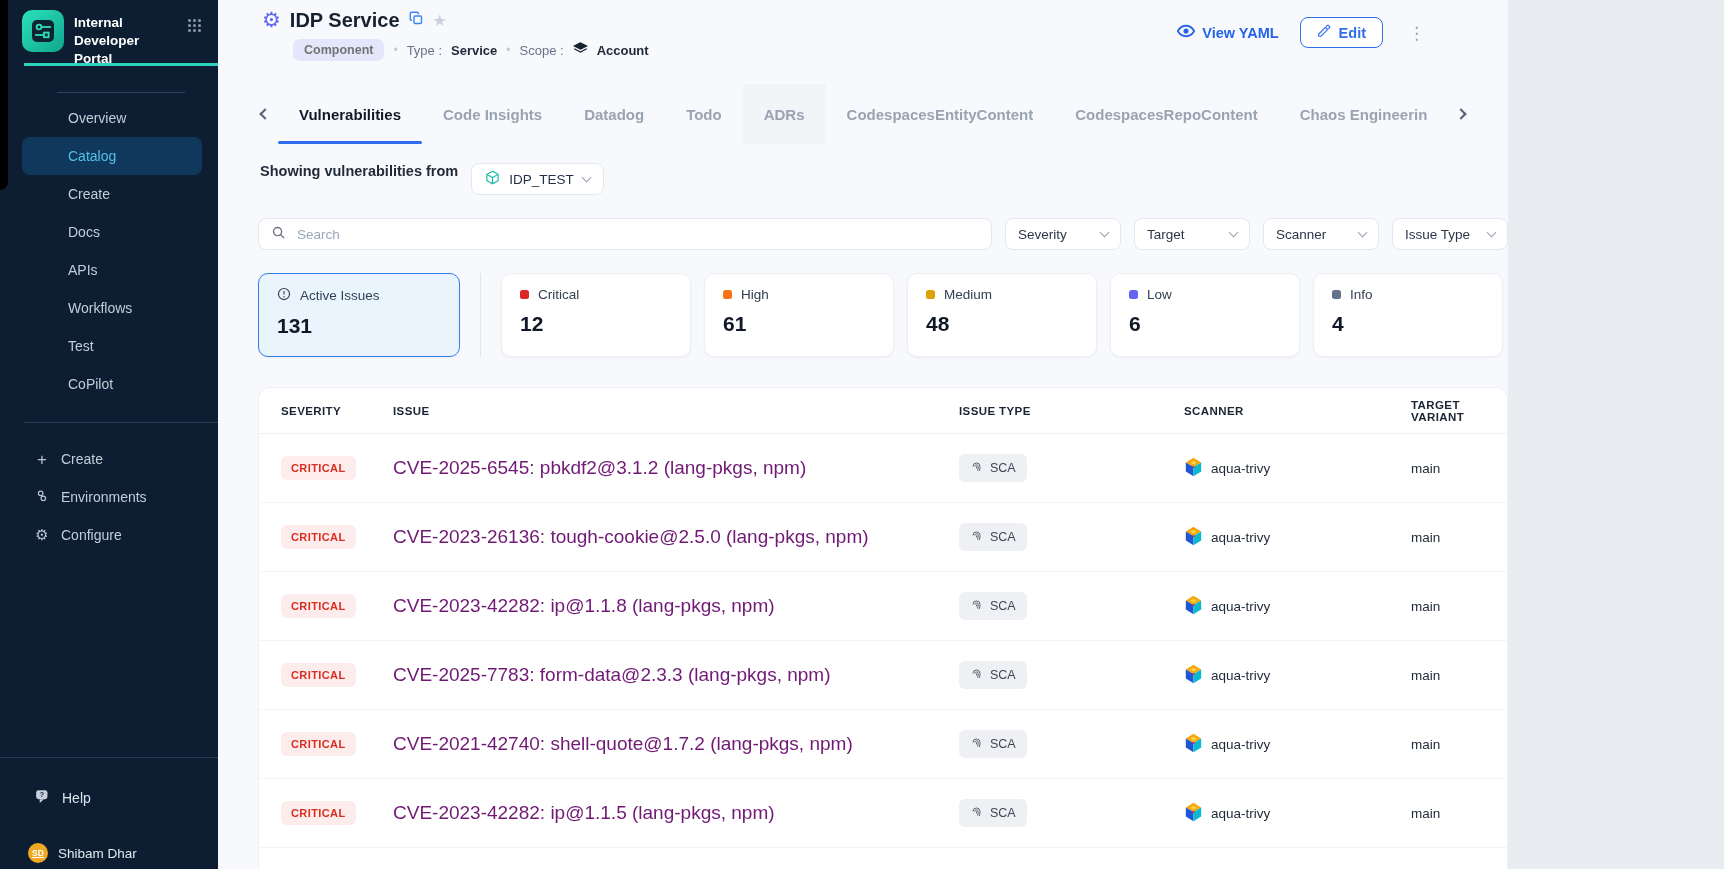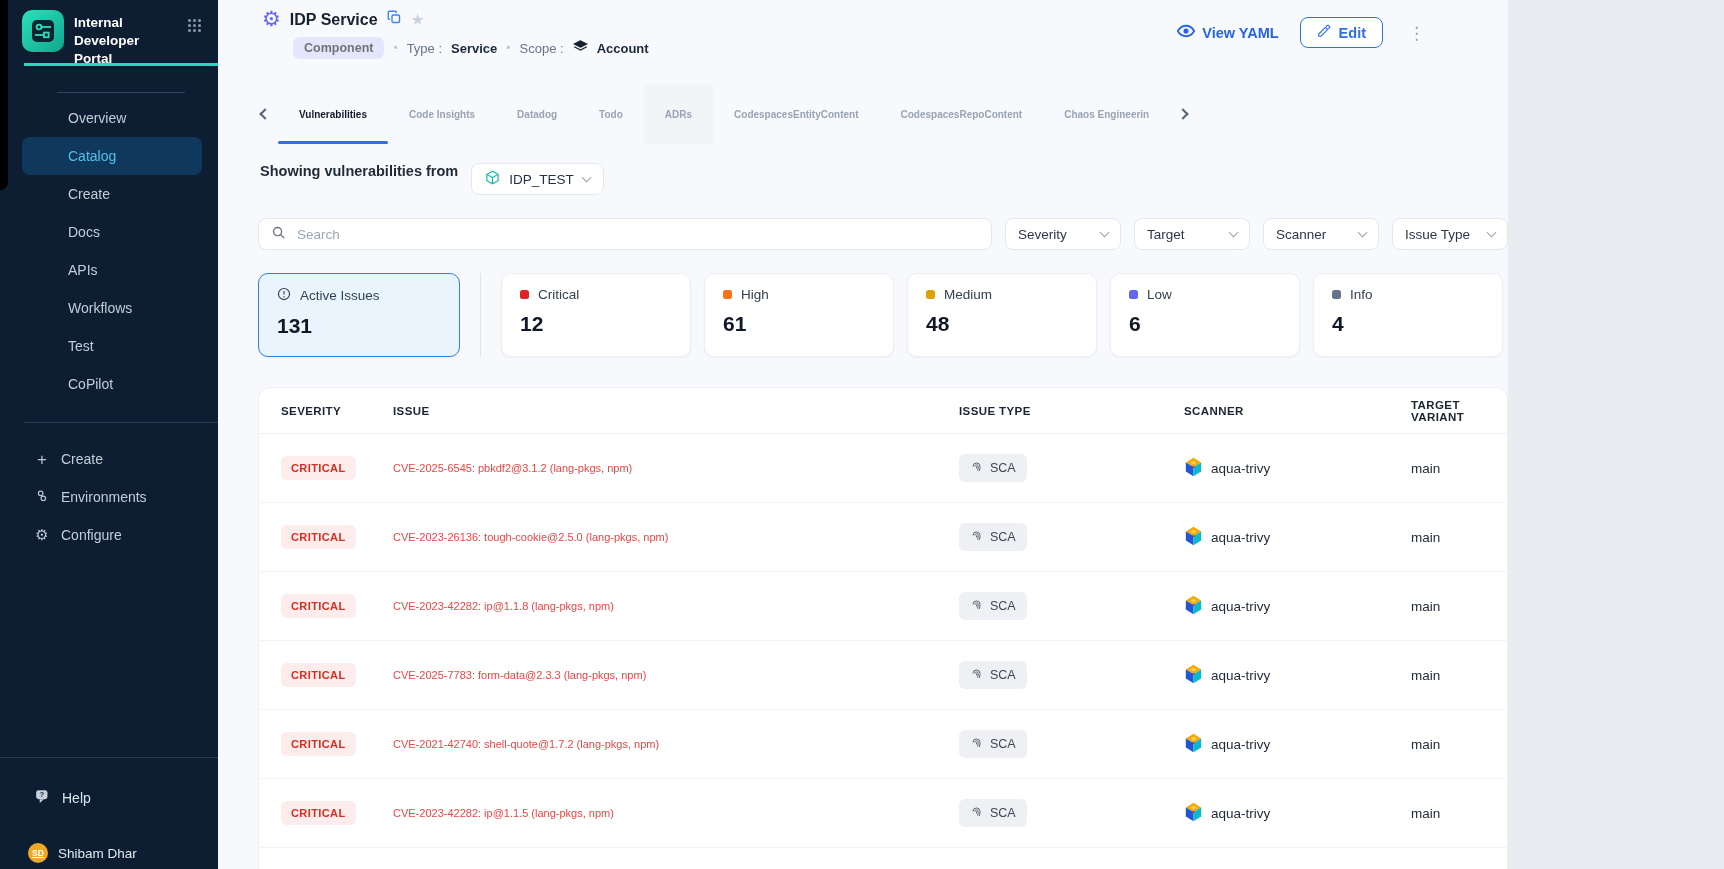--- a/index.html
+++ b/index.html
@@ -25,39 +25,39 @@
   .gear-glyph { font-family:"DejaVu Sans", sans-serif; font-size:15px; color:#b8c2cf; width:16px; text-align:center; line-height:1; }
   .bottom-divider { position:absolute; left:0; right:0; top:757px; height:1px; background:#2a3b52; }
   .help-row { position:absolute; left:34px; top:788px; display:flex; gap:11px; align-items:center; color:#dbe3ec; font-size:14px; cursor:pointer; }
   .user-row { position:absolute; left:28px; top:843px; display:flex; gap:10px; align-items:center; color:#e2e8f0; font-size:13.5px; cursor:pointer; }
   .avatar { width:20px; height:20px; border-radius:50%; background:#f0a825; color:#fff; font-size:8.5px; font-weight:700; display:flex; align-items:center; justify-content:center;text-decoration:underline; }
 
   
   .page-header { position:absolute; left:262px; top:9px; }
   .title-row { display:flex; align-items:center; gap:9px; }
   .entity-gear { font-family:"DejaVu Sans", sans-serif; font-size:21px; color:#6366f1; line-height:1; }
-  .page-title { font-size:16px; font-weight:700; color:#17202e; }
+  .page-title { font-size:20px; font-weight:700; color:#17202e; }
   .star-glyph { color:#c9d2dc; font-size:16px; }
   .sub-row { display:flex; align-items:center; gap:9px; margin-top:7px; margin-left:31px; font-size:13px; color:#5b6776; }
   .entity-pill { background:#e4e6fb; color:#737373; font-weight:600; font-size:12.5px; padding:4px 11px; border-radius:7px; }
   .sep-dot { color:#c2cad4; font-size:12px; }
   .kv-label { color:#68748a; }
   .kv-value { color:#1d2838; font-weight:700; }
   .header-actions { position:absolute; top:17px; right:79px; display:flex; align-items:center; gap:21px; }
   .view-yaml { display:flex; align-items:center; gap:7px; color:#2563eb; font-weight:700; font-size:14.5px; cursor:pointer; }
   .edit-btn { display:flex; align-items:center; gap:8px; background:#fff; border:1.5px solid #2f6fed; color:#2f6fed; border-radius:8px; padding:6px 16px; font-weight:700; font-size:14.5px; cursor:pointer; }
   .dots-menu { font-family:"DejaVu Sans", sans-serif; color:#98a1ad; font-size:17px; cursor:pointer; padding:0 4px; }
 
   
   .tabs-row { position:absolute; left:252px; top:84px; width:1260px; height:60px; display:flex; align-items:center; }
   .tab-chev { width:26px; height:60px; display:flex; align-items:center; justify-content:center; cursor:pointer; }
   .chev-l, .chev-r { width:8px; height:8px; border-left:2px solid #55607a; border-bottom:2px solid #55607a; }
   .chev-l { transform:rotate(45deg); }
   .chev-r { transform:rotate(-135deg); }
-  .tab { position:relative; height:60px; padding:0 21px; display:flex; align-items:center; font-size:10px; font-weight:700; color:#9aa3b2; white-space:nowrap; cursor:pointer; }
+  .tab { position:relative; height:60px; padding:0 21px; display:flex; align-items:center; font-size:15px; font-weight:700; color:#9aa3b2; white-space:nowrap; cursor:pointer; }
   .tab.active { color:#111827; }
   .tab.active::after { content:""; position:absolute; left:0; right:0; bottom:0; height:3px; background:#2f6fed; border-radius:2px; }
   .tab.soft-bg { background:#f3f4f7; }
 
   
   .showing-row { position:absolute; left:260px; top:163px; display:flex; gap:13px; }
   .showing-label { font-size:14.5px; font-weight:700; color:#1f2937; }
   .project-select { display:flex; align-items:center; gap:9px; background:#fff; border:1px solid #e3e8ef; border-radius:8px; padding:6px 13px; font-size:13.5px; color:#25314a; cursor:pointer; }
   .cdown { width:7px; height:7px; border-right:1.6px solid #98a2b3; border-bottom:1.6px solid #98a2b3; transform:rotate(45deg); margin-top:-3px; }
   .filter-row { position:absolute; left:258px; top:218px; width:1250px; display:flex; gap:13px;justify-content:space-between; }
@@ -77,21 +77,21 @@
   .dot.c3 { background:#6366f1; } .dot.c4 { background:#64748b; }
   .stat-value { margin-top:10px; font-size:21px; font-weight:700; color:#101828; }
 
   
   .table-card { position:absolute; left:258px; top:387px; width:1250px; bottom:-1px; background:#fff; border:1px solid #eef0f4; border-bottom:none; border-radius:12px 12px 0 0; overflow:hidden; }
   .t-head, .t-row { display:grid; grid-template-columns:112px 566px 225px 227px 1fr; align-items:center; padding-left:22px; }
   .t-head { height:46px; border-bottom:1px solid #eef1f5; }
   .t-head span { font-size:11.5px; font-weight:700; color:#1a2433; letter-spacing:.4px; }
   .t-row { height:69px; border-bottom:1px solid #f2f5f8; cursor:pointer; }
   .sev-badge { display:inline-block; width:fit-content; background:#fdecec; color:#d92d20; font-size:11px; font-weight:700; letter-spacing:.4px; padding:6px 10px; border-radius:6px; }
-  .issue-text { font-size:11px; color:#ef4444; }
+  .issue-text { font-size:19px; color:#701a75; }
   .type-pill { display:flex; width:fit-content; align-items:center; gap:7px; background:#eef0f4; border-radius:6px; padding:6px 11px; font-size:12.5px; color:#3f4654; }
   .scanner-cell { display:flex; align-items:center; gap:8px; font-size:13.5px; color:#1f2937; }
   .target-cell { font-size:13.5px; color:#1f2937; }
 
   
   .feedback-panel { position:absolute; left:1658px; top:762px; right:0; bottom:0; background:#fdfdfe; border-left:1px solid #ebedf2; }
   .scroll-thumb { position:absolute; left:1683px; top:6px; width:9px; height:580px; border-radius:5px; background:#d8d8dd; }
   .page-edge { position:absolute; left:1698px; top:0; bottom:0; width:1px; background:#e4e6eb; }
   .feedback-glyph { position:absolute; left:1699px; top:827px; }
 </style>

